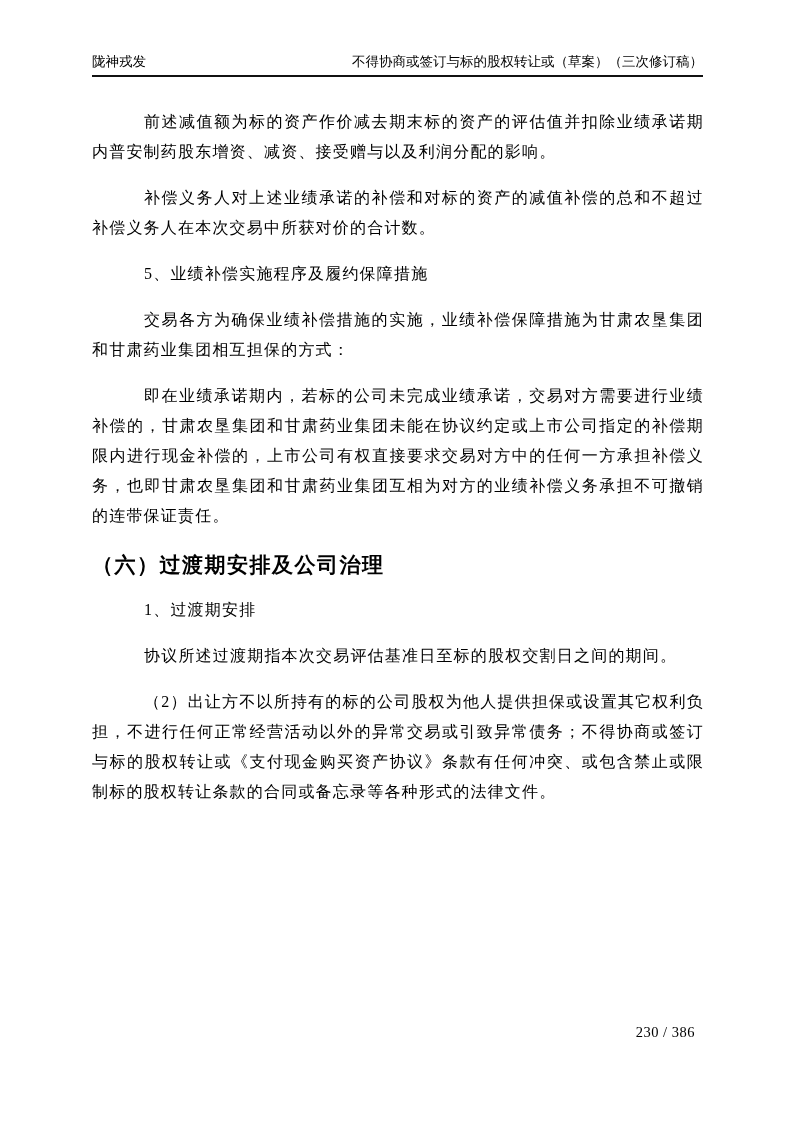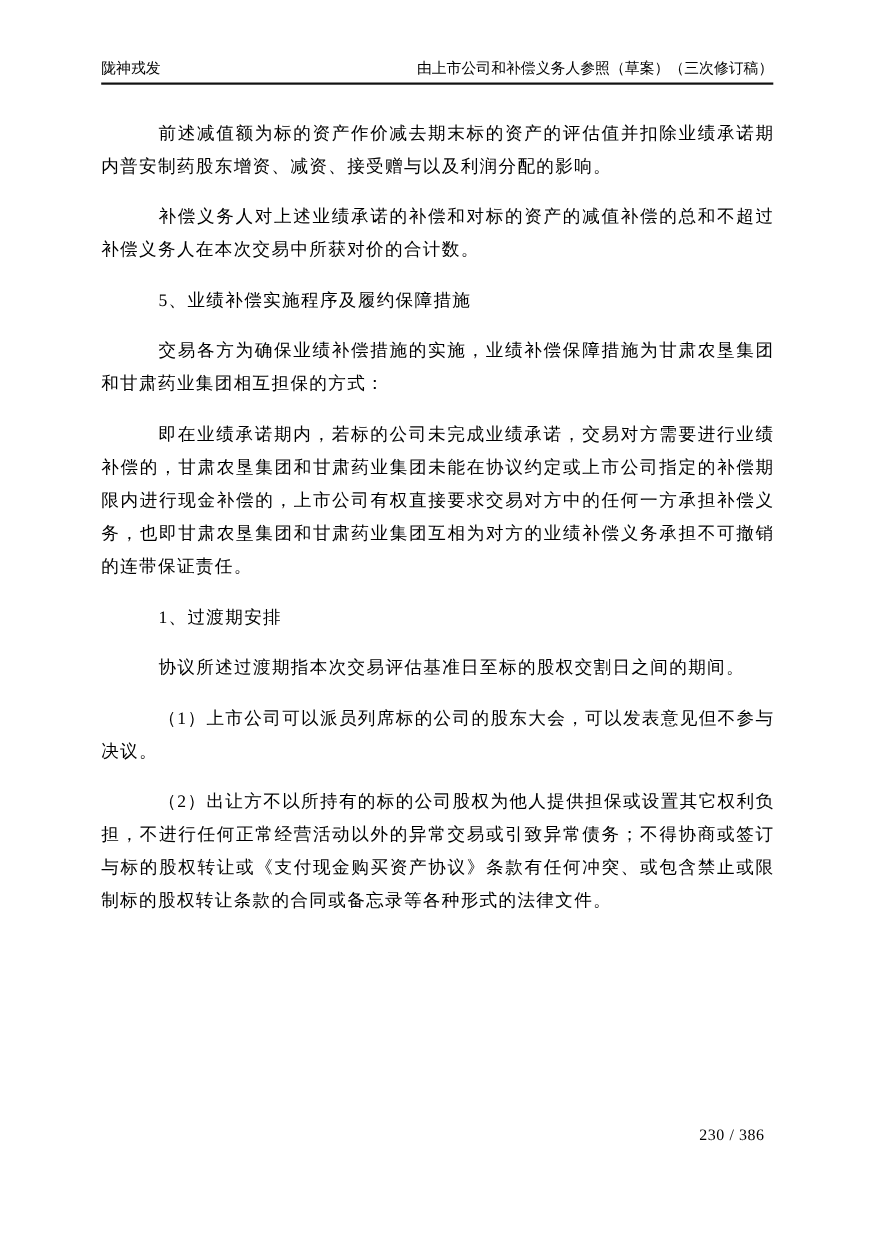--- a/index.html
+++ b/index.html
@@ -69,31 +69,31 @@
     letter-spacing: 0.5px;
   }
 </style>
 </head>
 <body>
 
 <div class="page">
 
   <div class="header">
     <span>陇神戎发</span>
-    <span>由上市公司和补偿义务人参照（草案）（三次修订稿）</span>
+    <span>不得协商或签订与标的股权转让或（草案）（三次修订稿）</span>
   </div>
   <div class="header-rule"></div>
 
   <div class="content">
     <p class="body">前述减值额为标的资产作价减去期末标的资产的评估值并扣除业绩承诺期内普安制药股东增资、减资、接受赠与以及利润分配的影响。</p>
     <p class="body">补偿义务人对上述业绩承诺的补偿和对标的资产的减值补偿的总和不超过补偿义务人在本次交易中所获对价的合计数。</p>
     <p class="body">5、业绩补偿实施程序及履约保障措施</p>
     <p class="body">交易各方为确保业绩补偿措施的实施，业绩补偿保障措施为甘肃农垦集团和甘肃药业集团相互担保的方式：</p>
     <p class="body">即在业绩承诺期内，若标的公司未完成业绩承诺，交易对方需要进行业绩补偿的，甘肃农垦集团和甘肃药业集团未能在协议约定或上市公司指定的补偿期限内进行现金补偿的，上市公司有权直接要求交易对方中的任何一方承担补偿义务，也即甘肃农垦集团和甘肃药业集团互相为对方的业绩补偿义务承担不可撤销的连带保证责任。</p>
+    <h2 class="section-heading">（六）过渡期安排及公司治理</h2>
     <p class="body">1、过渡期安排</p>
     <p class="body">协议所述过渡期指本次交易评估基准日至标的股权交割日之间的期间。</p>
-    <p class="body">（1）上市公司可以派员列席标的公司的股东大会，可以发表意见但不参与决议。</p>
     <p class="body">（2）出让方不以所持有的标的公司股权为他人提供担保或设置其它权利负担，不进行任何正常经营活动以外的异常交易或引致异常债务；不得协商或签订与标的股权转让或《支付现金购买资产协议》条款有任何冲突、或包含禁止或限制标的股权转让条款的合同或备忘录等各种形式的法律文件。</p>
   </div>
 
   <div class="footer">230 / 386</div>
 
 </div>
 
 </body></html>

